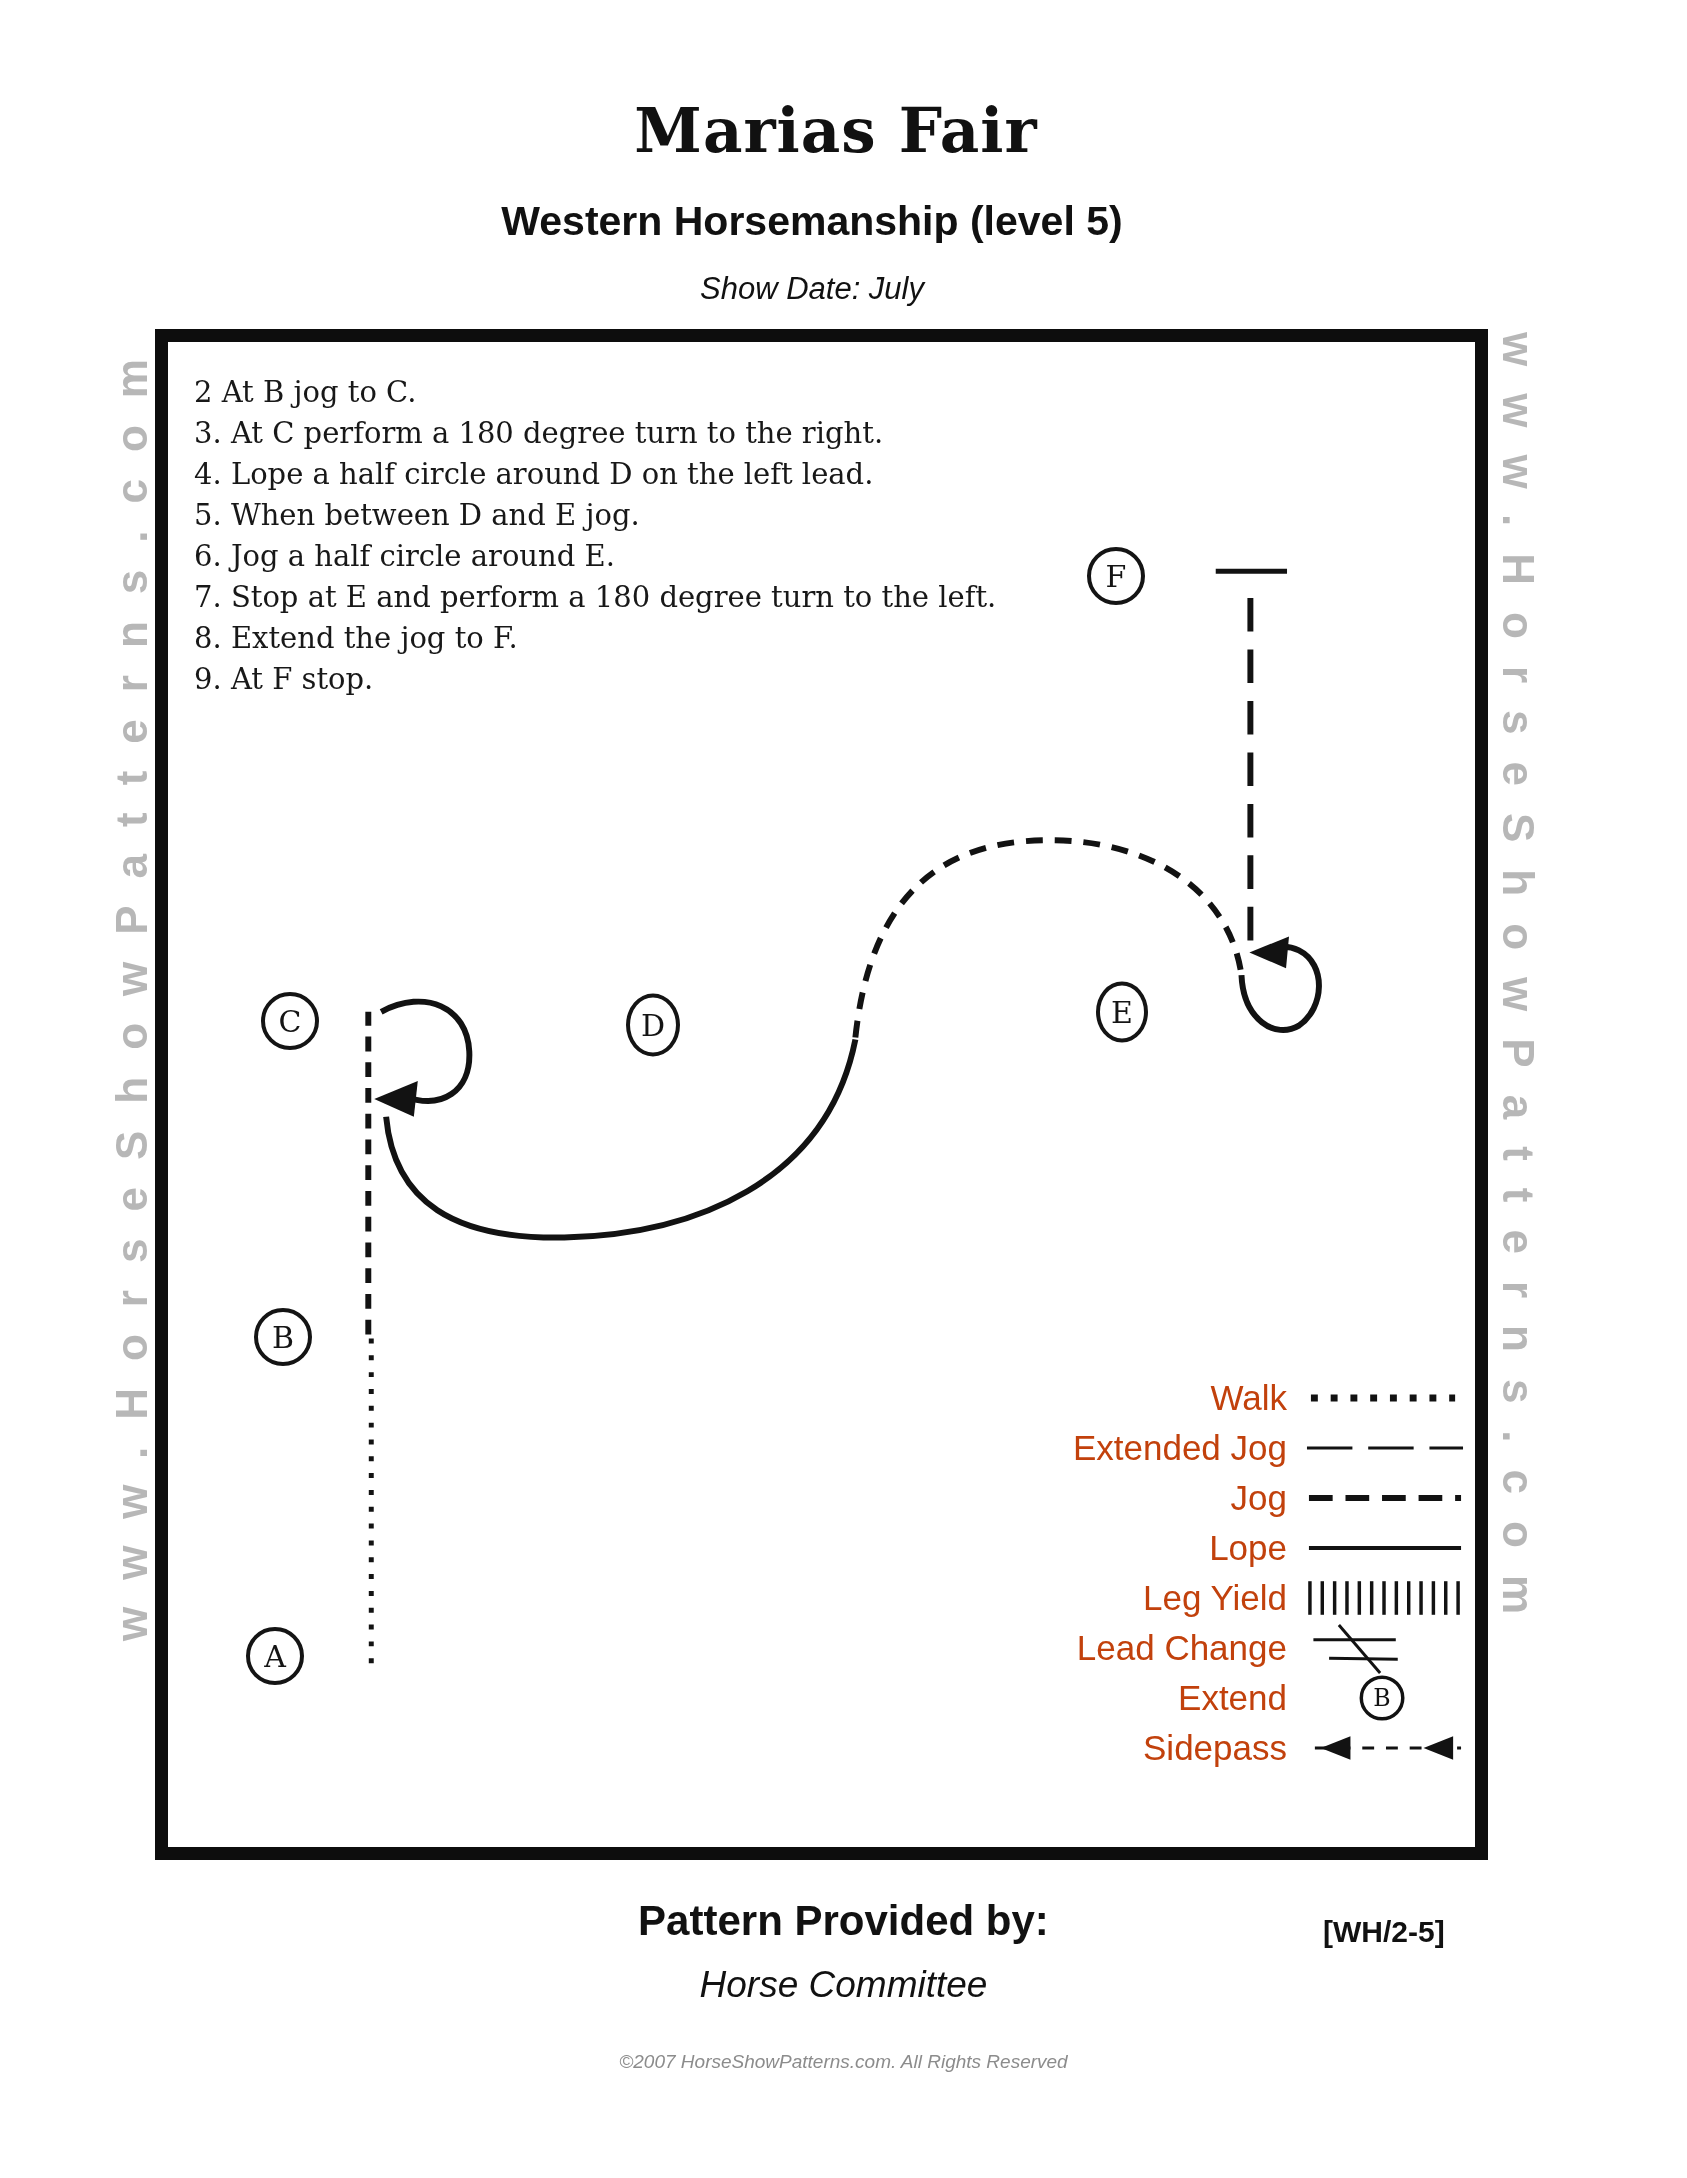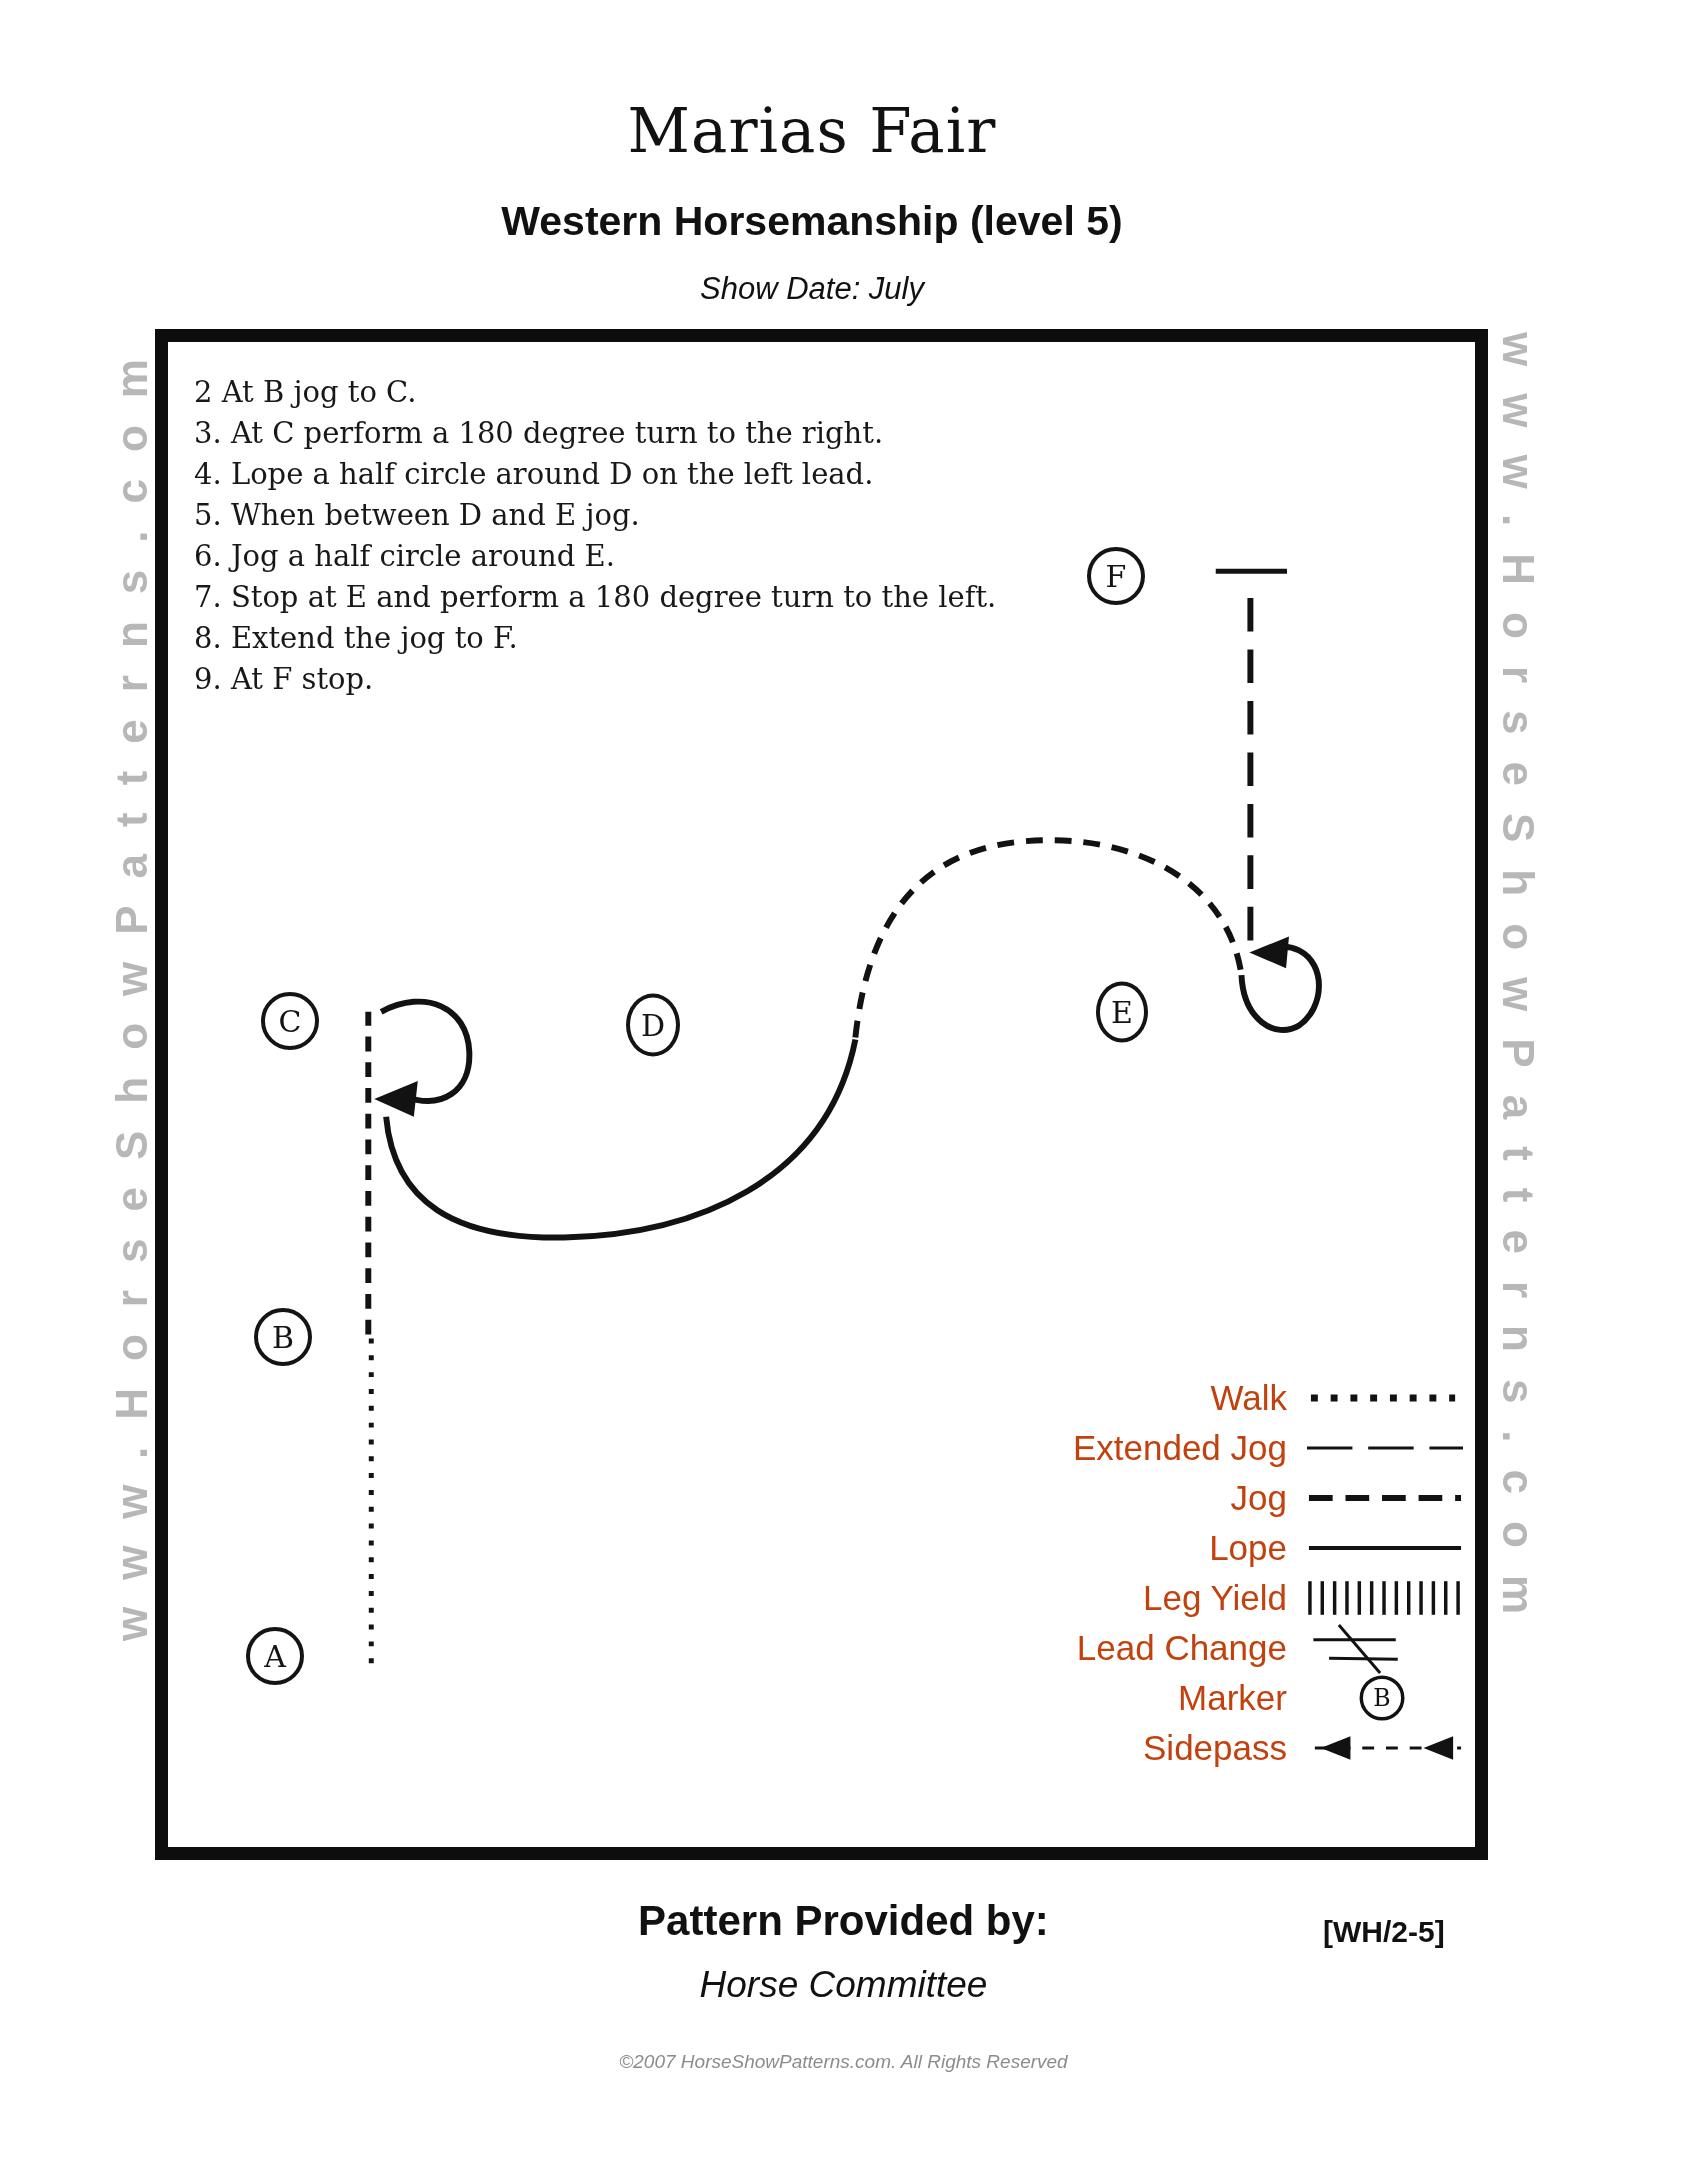--- a/index.html
+++ b/index.html
@@ -2,21 +2,21 @@
 <html><head>
 <meta charset="utf-8">
 <style>
   html,body{margin:0;padding:0;background:#e8e8e8;}
   .page{
     position:relative;width:1687px;height:2178px;background:#ffffff;
     font-family:"Liberation Sans",sans-serif;color:#111;overflow:hidden;
   }
   
   .hdr{position:absolute;left:0;width:1624px;text-align:center;}
-  .title{top:95px;font-family:"DejaVu Serif",serif;font-weight:normal;font-size:61px;letter-spacing:1px;}
+  .title{top:95px;font-family:"DejaVu Serif",serif;font-weight:bold;font-size:61px;letter-spacing:1px;padding-left:24px;}
   .subtitle{top:198px;font-weight:bold;font-size:41px;}
   .showdate{top:271px;font-style:italic;font-size:31px;font-weight:500;}
   
   .wm{
     position:absolute;color:#b4b4b4;font-weight:bold;font-size:44px;
     writing-mode:vertical-rl;text-orientation:sideways;letter-spacing:27px;
     user-select:none;white-space:nowrap;opacity:.95;
   }
   .wm-left{left:107px;top:332px;transform:rotate(180deg);}
   .wm-right{left:1493px;top:332px;}
@@ -192,21 +192,21 @@
             <line x1="8" y1="17" x2="92" y2="17"></line>
             <line x1="24" y1="36" x2="94" y2="37"></line>
             <line x1="34" y1="2" x2="76" y2="51"></line>
           </g>
         </svg>
       </div>
     </div>
 
 
     <div class="lrow">
-      <div class="llabel">Marker</div>
+      <div class="llabel">Extend</div>
       <div class="lsample">
         <svg width="160" height="50" viewBox="0 0 162 50">
           <circle cx="78" cy="25" r="21" stroke="#121212" stroke-width="3.5" fill="none"></circle>
           <text x="78" y="33" text-anchor="middle" font-family="DejaVu Serif, serif" font-size="24" fill="#121212">B</text>
         </svg>
       </div>
     </div>
 
     <div class="lrow">
       <div class="llabel">Sidepass</div>

